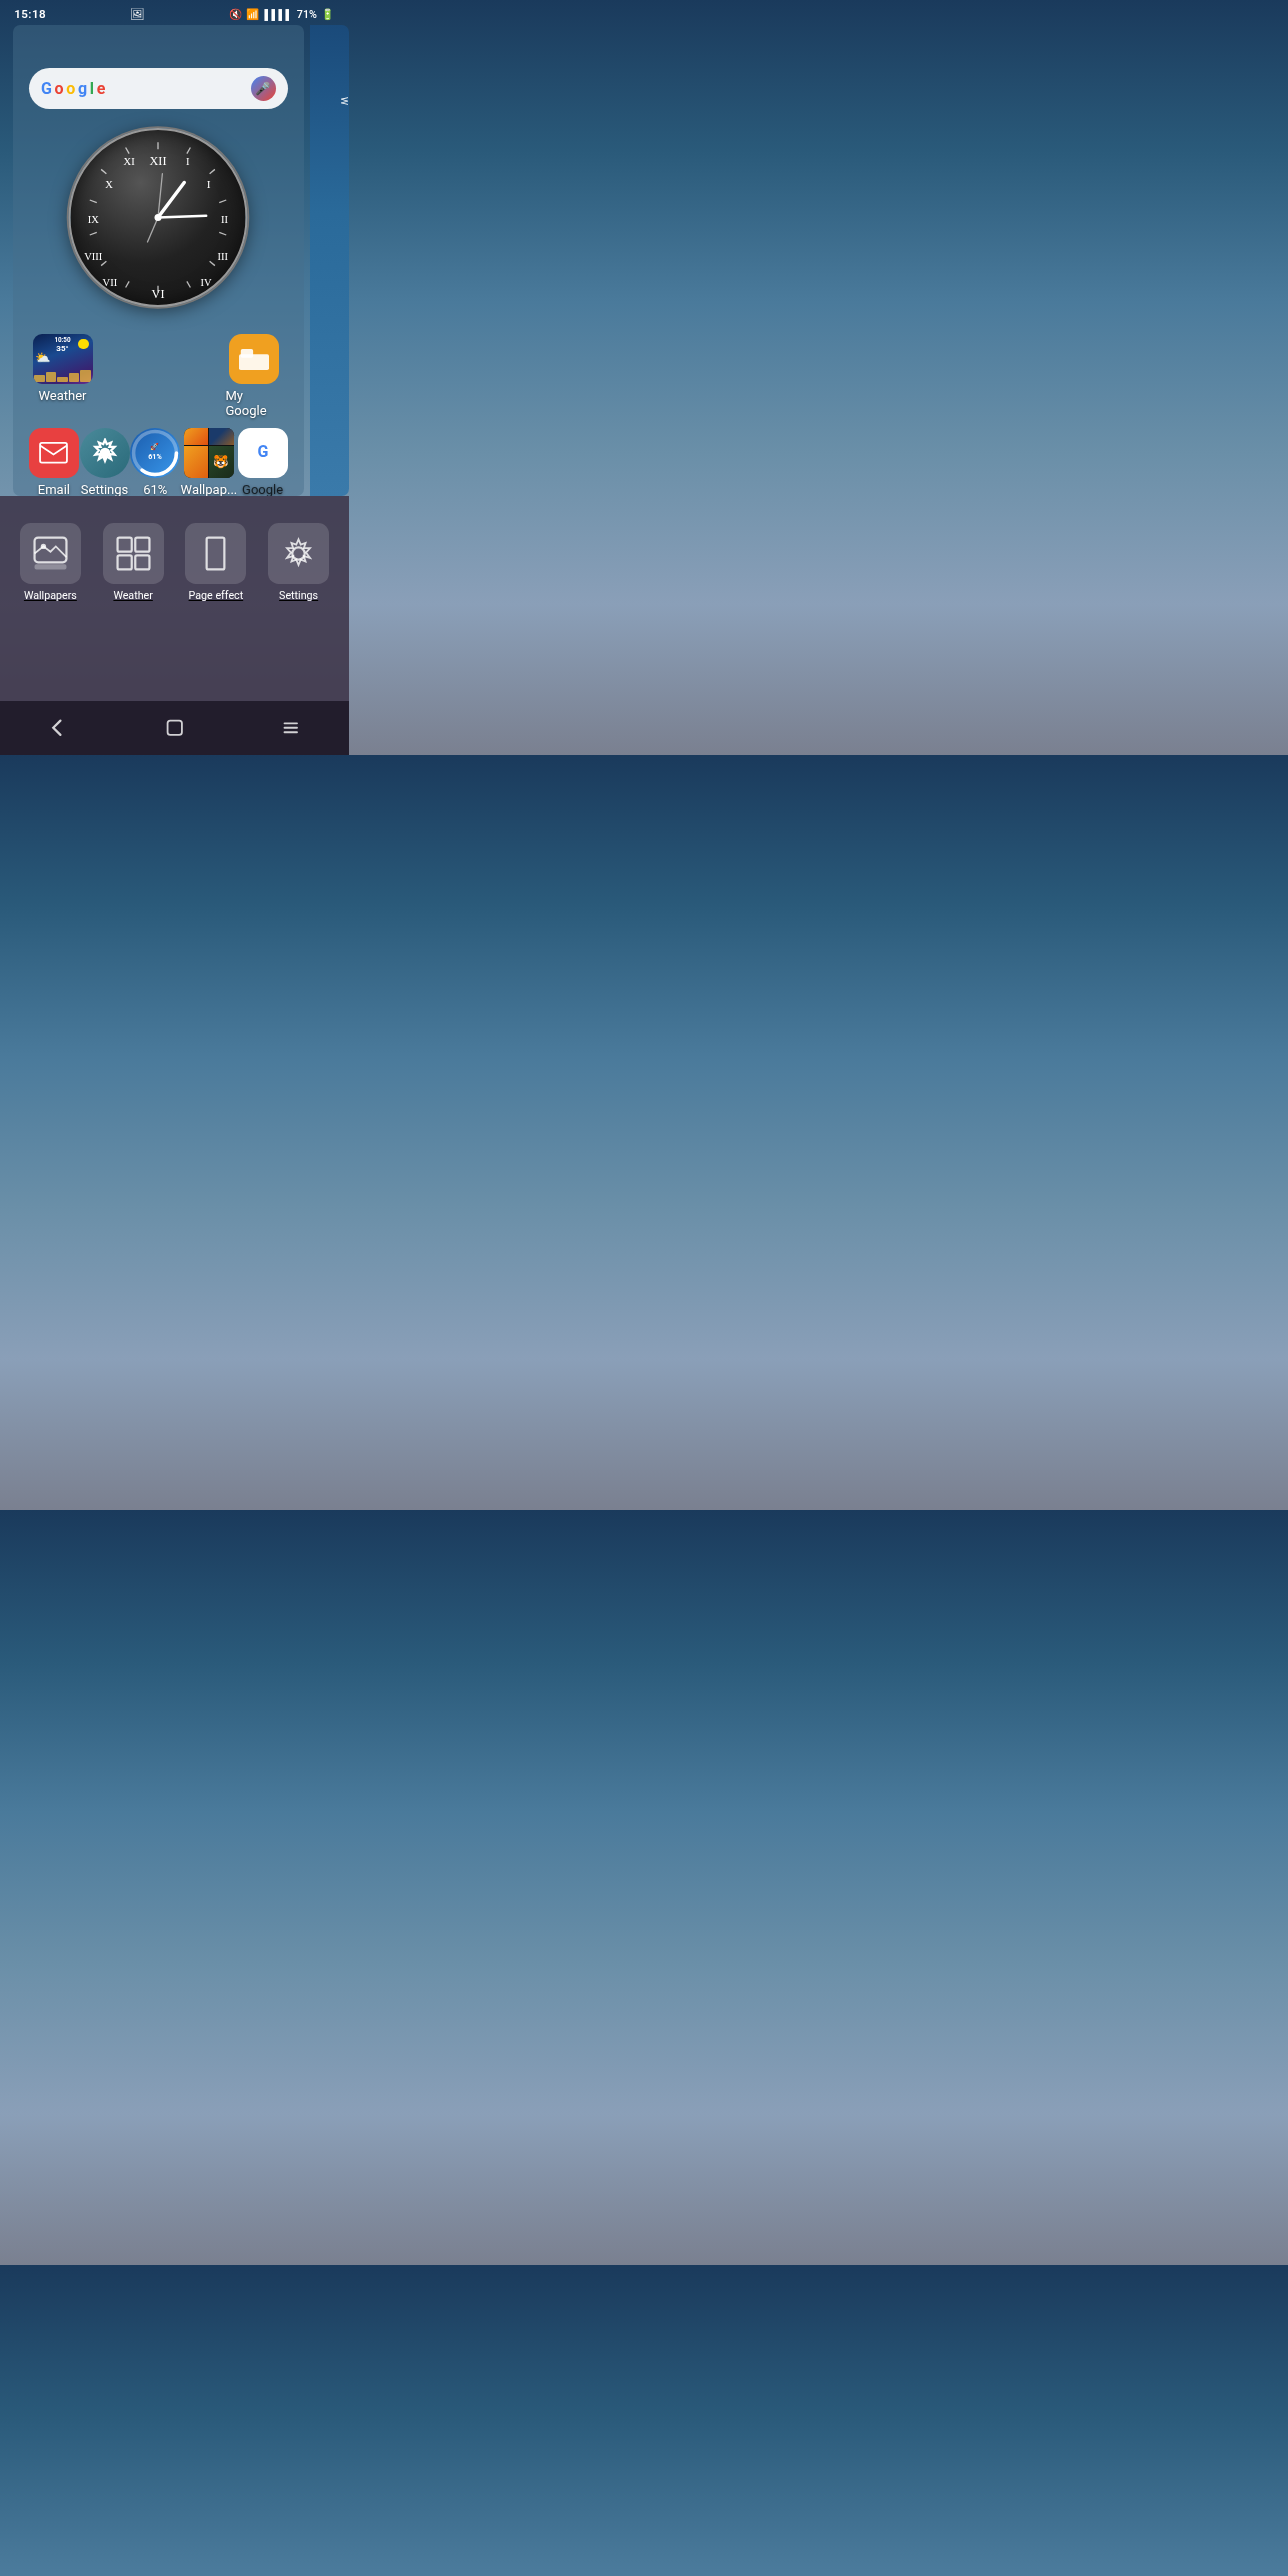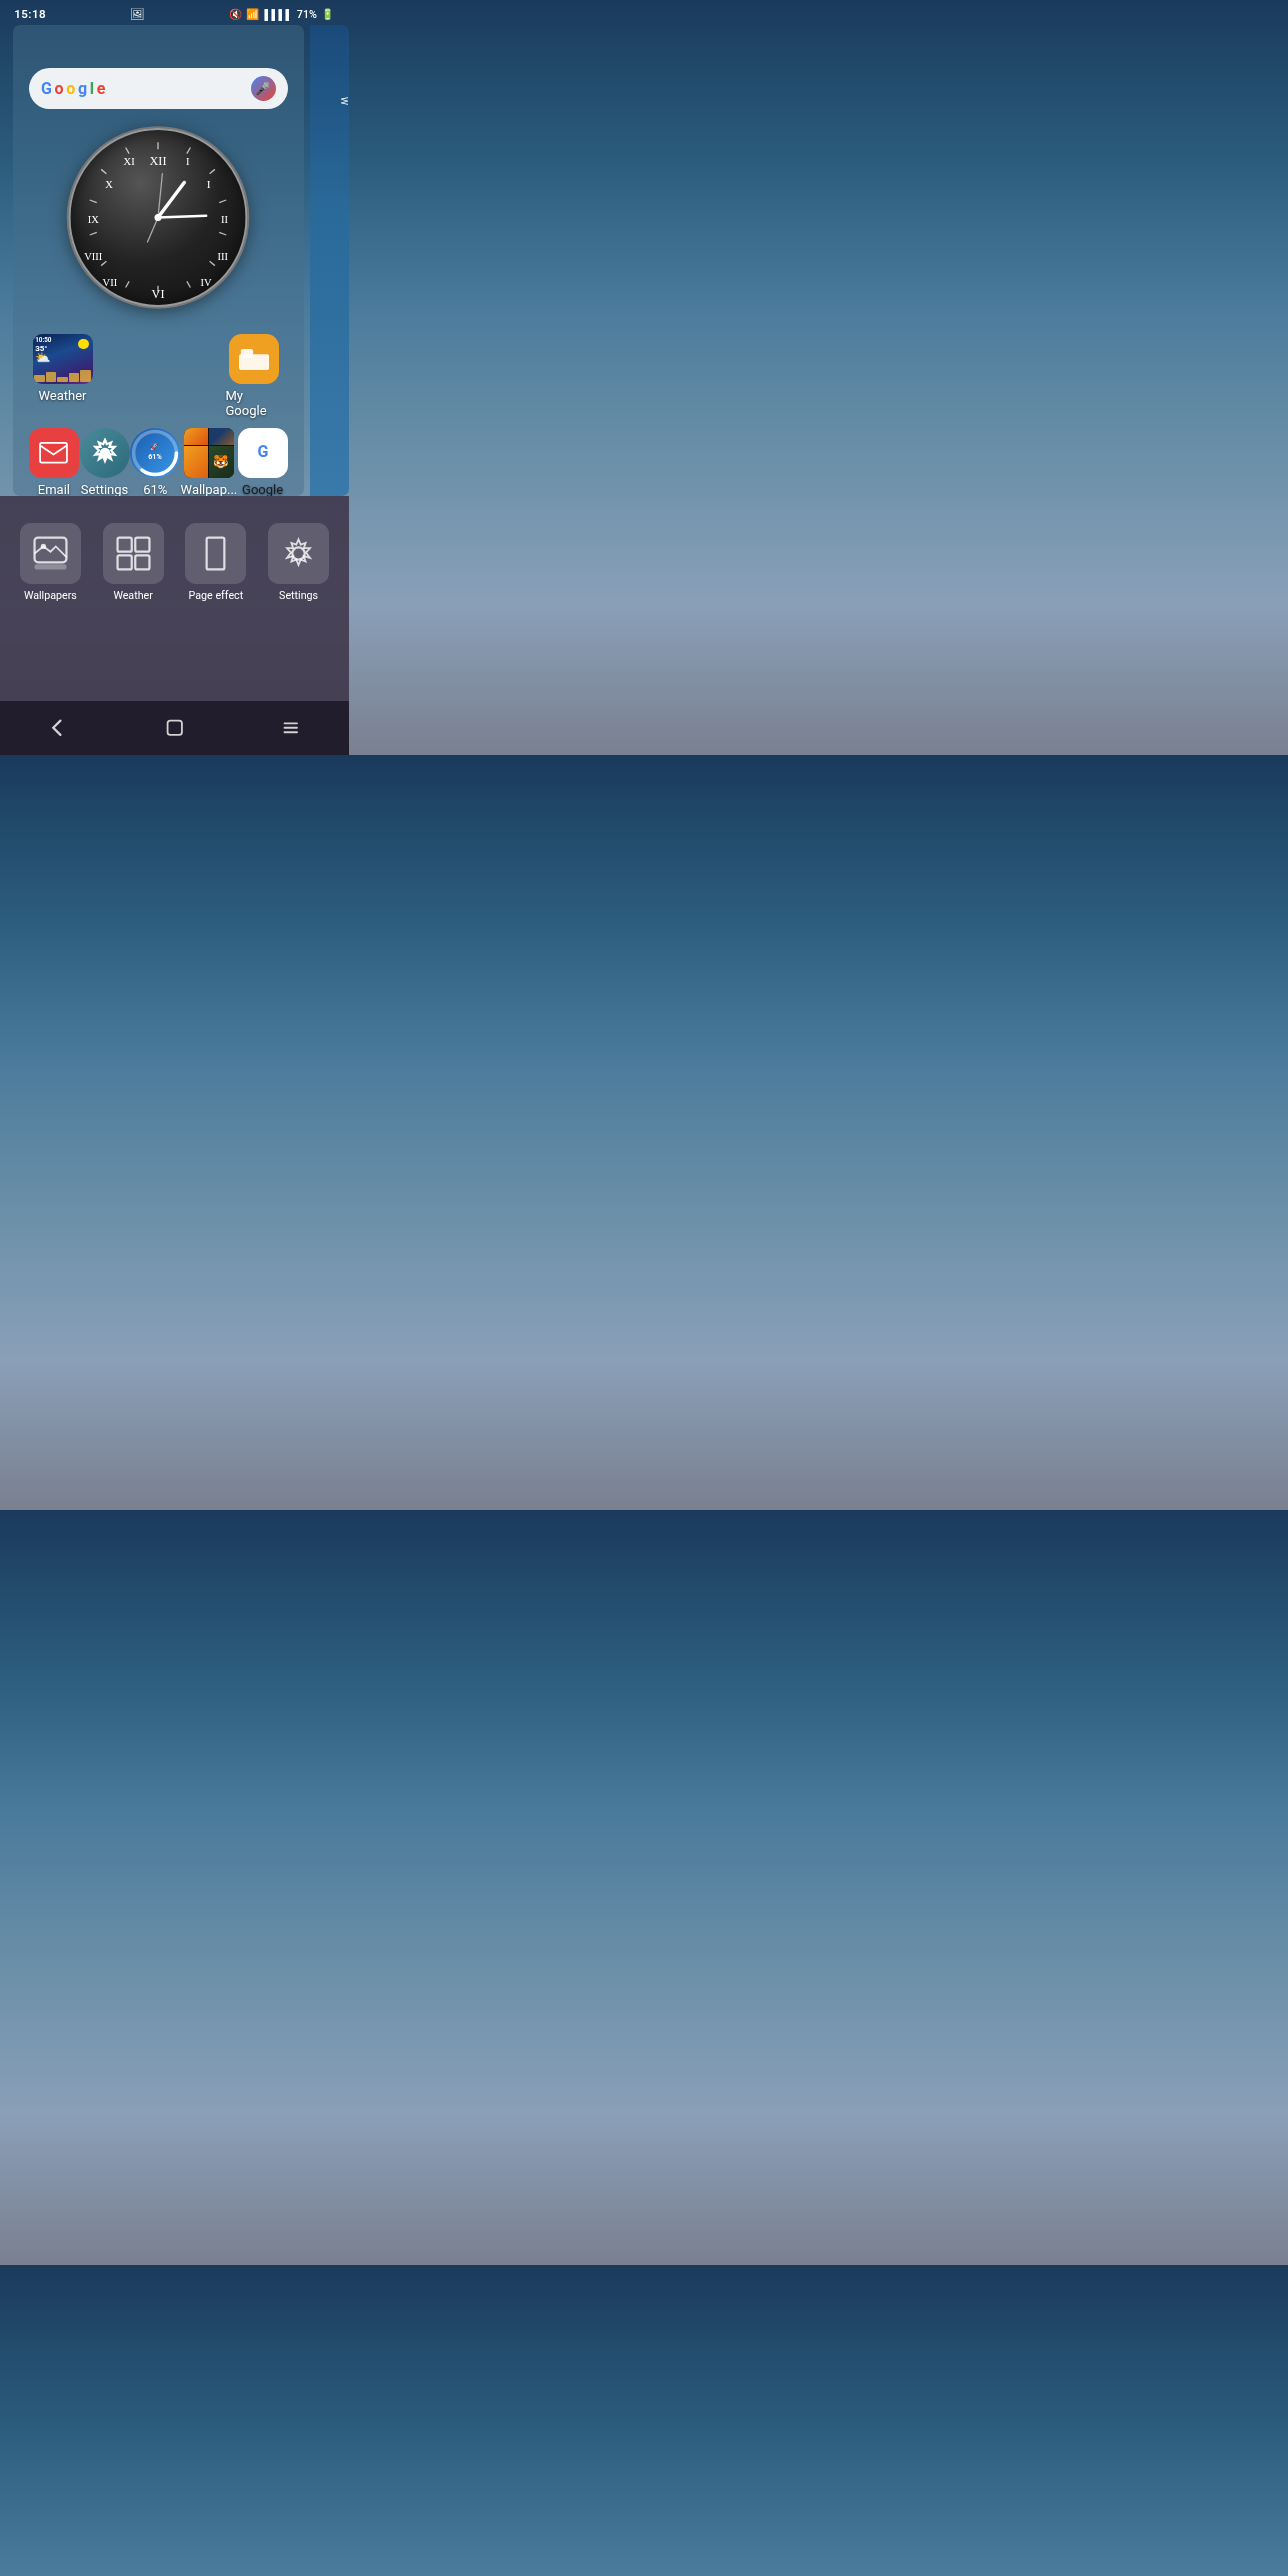--- a/index.html
+++ b/index.html
@@ -251,20 +251,21 @@
     }
 
     .dock-options {
       position: absolute;
       top: 27px;
       left: 0;
       right: 0;
       display: flex;
       justify-content: space-around;
       padding: 0 9px;
+      text-decoration: underline;
     }
 
     .dock-item {
       display: flex;
       flex-direction: column;
       align-items: center;
       gap: 5.4px;
       width: 72px;
     }
 
@@ -324,20 +325,21 @@
     .wm-4 { background: linear-gradient(135deg, #4a8a4a, #2a5a2a); }
 
     
     .weather-widget {
       width: 60px;
       height: 50px;
       border-radius: 9px;
       background: linear-gradient(160deg, #0a2050 0%, #1a4a90 40%, #3a2070 80%, #6a3090 100%);
       overflow: hidden;
       position: relative;
+      text-align: center;
     }
 
     .weather-time {
       color: white;
       font-size: 6.3px;
       padding: 1.8px 2.7px 0;
       font-weight: bold;
     }
 
     .weather-temp {

